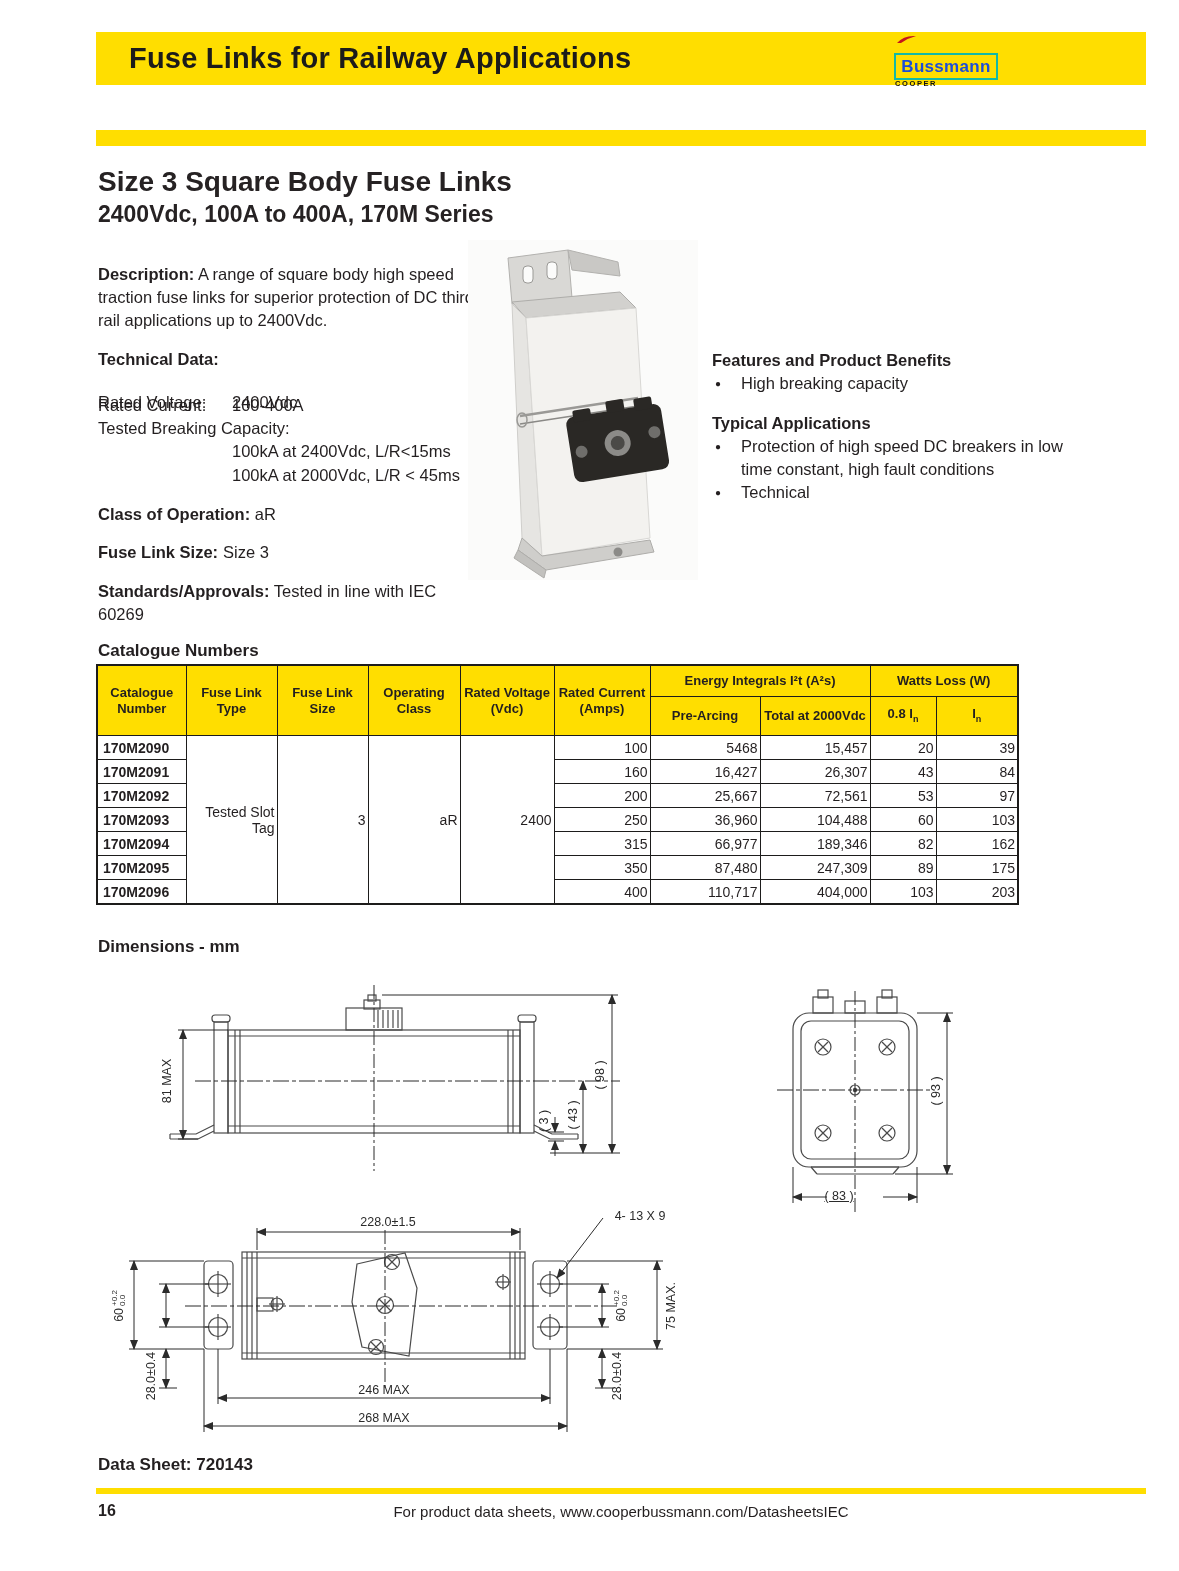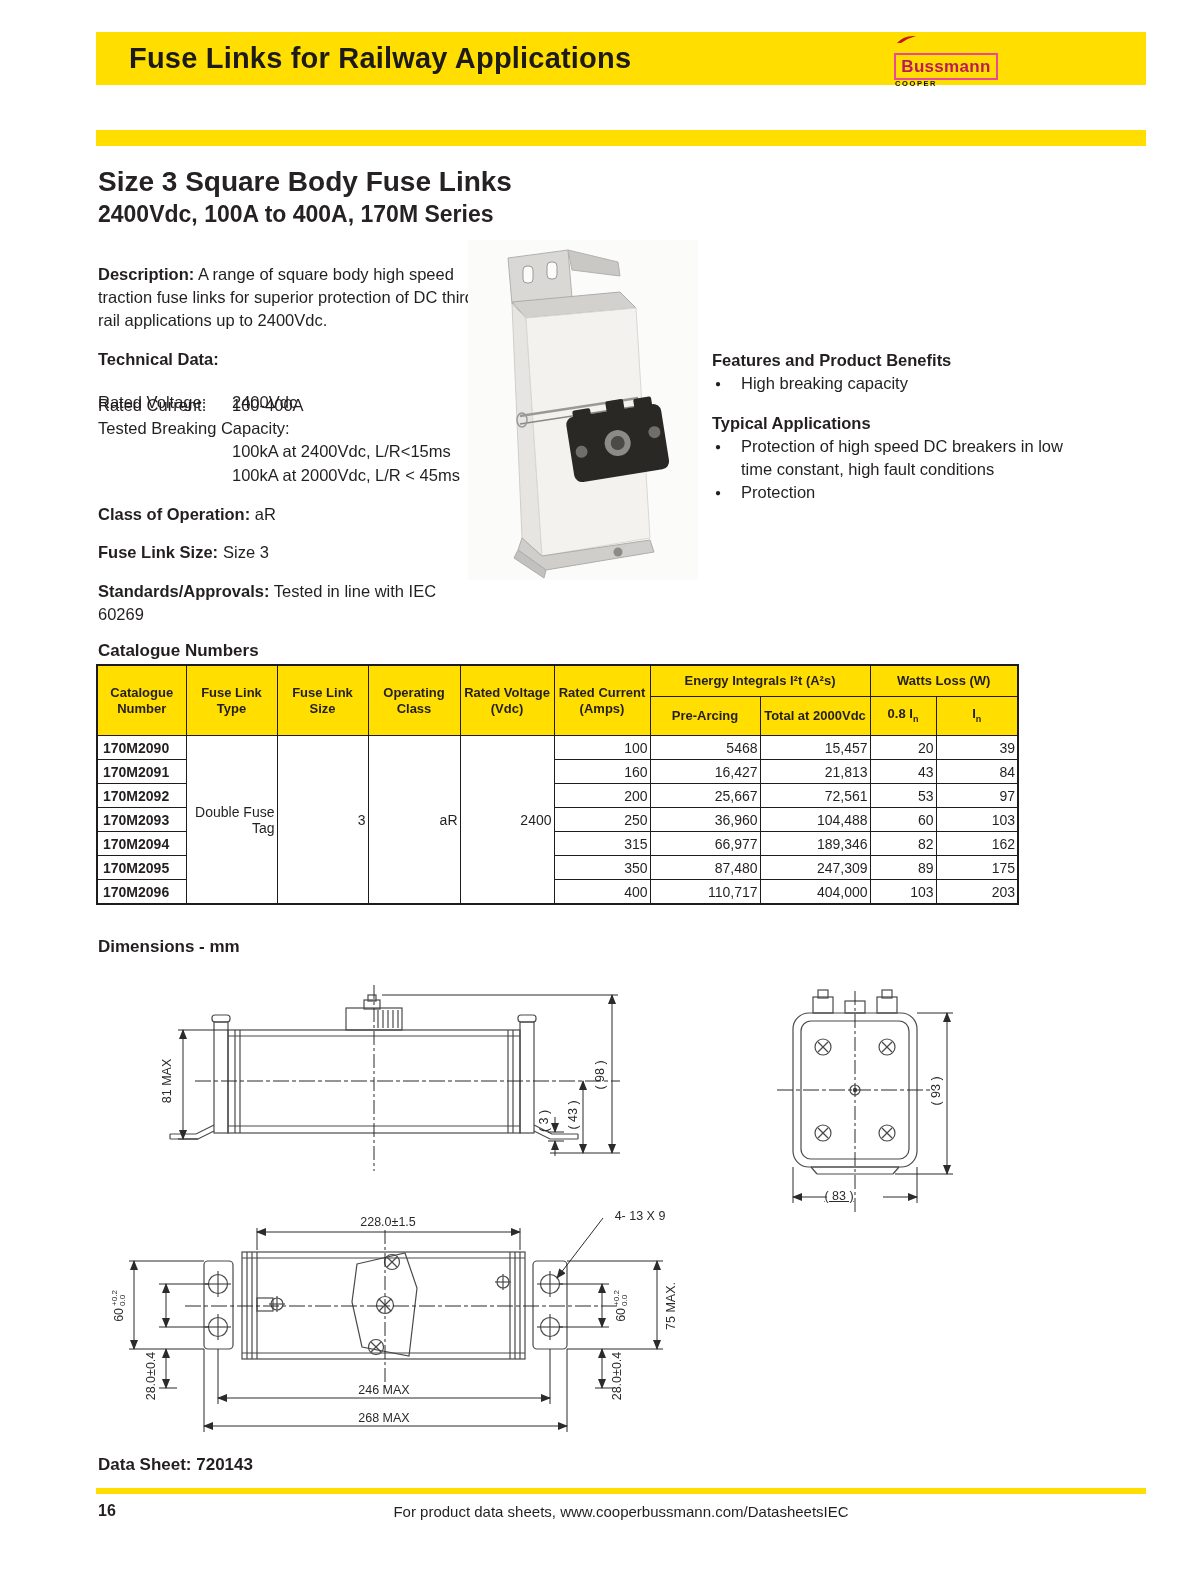--- a/index.html
+++ b/index.html
@@ -8,22 +8,22 @@
     font-family:"Liberation Sans", sans-serif; color:#231f20; overflow:hidden;
   }
   .abs { position:absolute; }
 
   
   .header-band { position:absolute; left:96px; top:32px; width:1050px; height:53px; background:#FFDE00; }
   .header-title { position:absolute; left:33px; top:0; line-height:53px; font-size:29px; font-weight:bold; color:#1c1b1a; letter-spacing:0.2px; }
   .logo { position:absolute; left:792px; top:3px; width:118px; height:48px; }
   .logo-flame { position:absolute; left:8px; top:0px; width:22px; height:9px; }
   .logo-cooper { position:absolute; left:7px; top:8px; font-size:7.5px; font-weight:bold; letter-spacing:1.6px; color:#111;margin-top:36px; }
-  .logo-box { position:absolute; left:6px; top:18px; width:100px; height:23px; border:2px solid #ec4899; background:#FFDE00;
-              text-align:center; line-height:23px; font-size:17px; font-weight:bold; color:#be185d; letter-spacing:0.3px; }
+  .logo-box { position:absolute; left:6px; top:18px; width:100px; height:23px; border:2px solid #14b8a6; background:#FFDE00;
+              text-align:center; line-height:23px; font-size:17px; font-weight:bold; color:#1d4ed8; letter-spacing:0.3px; }
   .strip { position:absolute; left:96px; top:130px; width:1050px; height:16px; background:#FFDE00; }
 
   
   .main-title { position:absolute; left:98px; top:166px; font-size:28px; font-weight:bold; color:#262223; }
   .sub-title  { position:absolute; left:98px; top:201px; font-size:23px; font-weight:bold; color:#262223; }
 
   
   .tx { font-size:16.5px; line-height:23px; color:#231f20; }
   .b  { font-weight:bold; }
   .lbl { display:inline-block; width:134px; }
@@ -145,21 +145,21 @@
     <span class="bullet-glyph">●</span>
     <span>High breaking capacity</span>
   </div>
   <div class="abs tx b" style="left:712px; top:412px;">Typical Applications</div>
   <div class="abs tx bullet-row" style="left:712px; top:435px; width:372px;">
     <span class="bullet-glyph">●</span>
     <span style="flex:1;">Protection of high speed DC breakers in low time constant, high fault conditions</span>
   </div>
   <div class="abs tx bullet-row" style="left:712px; top:481px; width:372px;">
     <span class="bullet-glyph">●</span>
-    <span>Protection</span>
+    <span>Technical</span>
   </div>
 
   <div class="cat-heading">Catalogue Numbers</div>
   <table class="cat">
     <colgroup>
       <col style="width:89px">
         <col style="width:91px">
         <col style="width:91px">
         <col style="width:92px">
         <col style="width:94px">
@@ -183,35 +183,35 @@
       <tr class="sub-row">
         <th>Pre-Arcing</th>
         <th>Total at 2000Vdc</th>
         <th><span>0.8 I</span><sub>n</sub></th>
         <th><span>I</span><sub>n</sub></th>
       </tr>
     </thead>
     <tbody>
       <tr>
         <td class="catno">170M2090</td>
-        <td rowspan="7">Double Fuse Tag</td>
+        <td rowspan="7">Tested Slot Tag</td>
         <td rowspan="7">3</td>
         <td rowspan="7">aR</td>
         <td rowspan="7">2400</td>
         <td>100</td>
         <td>5468</td>
         <td>15,457</td>
         <td>20</td>
         <td>39</td>
       </tr>
       <tr>
         <td class="catno">170M2091</td>
         <td>160</td>
         <td>16,427</td>
-        <td>21,813</td>
+        <td>26,307</td>
         <td>43</td>
         <td>84</td>
       </tr>
       <tr>
         <td class="catno">170M2092</td>
         <td>200</td>
         <td>25,667</td>
         <td>72,561</td>
         <td>53</td>
         <td>97</td>

